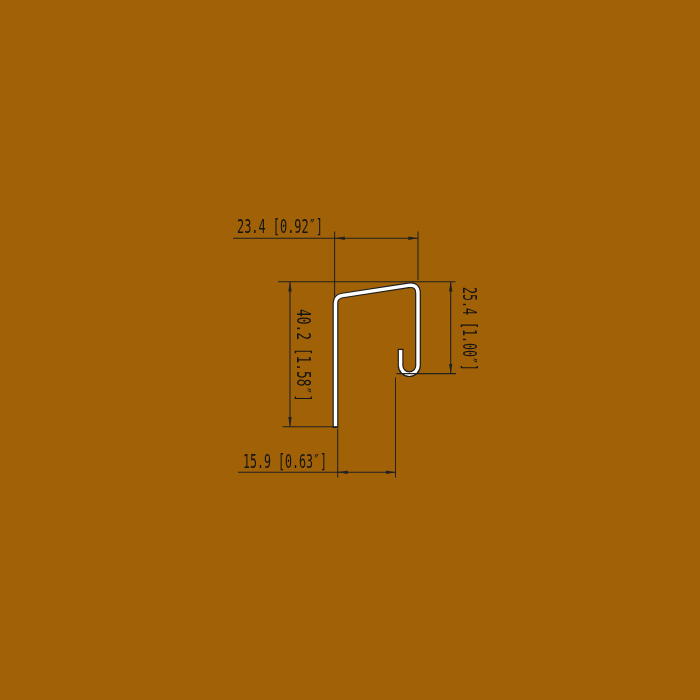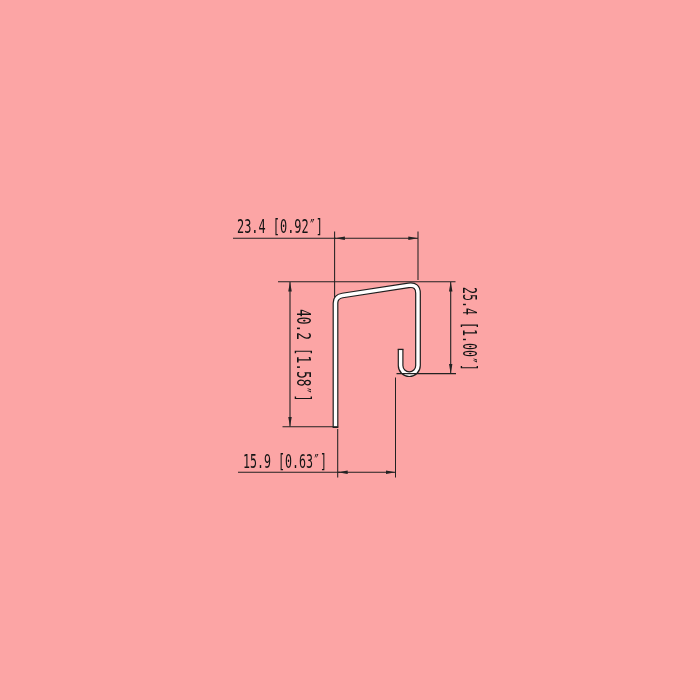--- a/index.html
+++ b/index.html
@@ -7,21 +7,21 @@
     padding: 0;
     width: 700px;
     height: 700px;
     background: #ffffff;
     overflow: hidden;
   }
   .canvas-wrap {
     position: relative;
     width: 700px;
     height: 700px;
-    background: #fca5a5;
+    background: #a16207;
   }
   svg { display: block; }
   .profile-black { fill: none; stroke: #1f1f1f; stroke-width: 5.8; stroke-linejoin: round; }
   .profile-white { fill: none; stroke: #ffffff; stroke-width: 3.4; stroke-linejoin: round; }
   .endcap { stroke: #1f1f1f; stroke-width: 1.3; }
   .dimline { stroke: #222222; stroke-width: 1.1; fill: none; }
   .extline { stroke: #222222; stroke-width: 1.05; fill: none; }
   .dim-text {
     font-family: "DejaVu Sans Mono", "DejaVu Sans", monospace;
     font-size: 20px;

